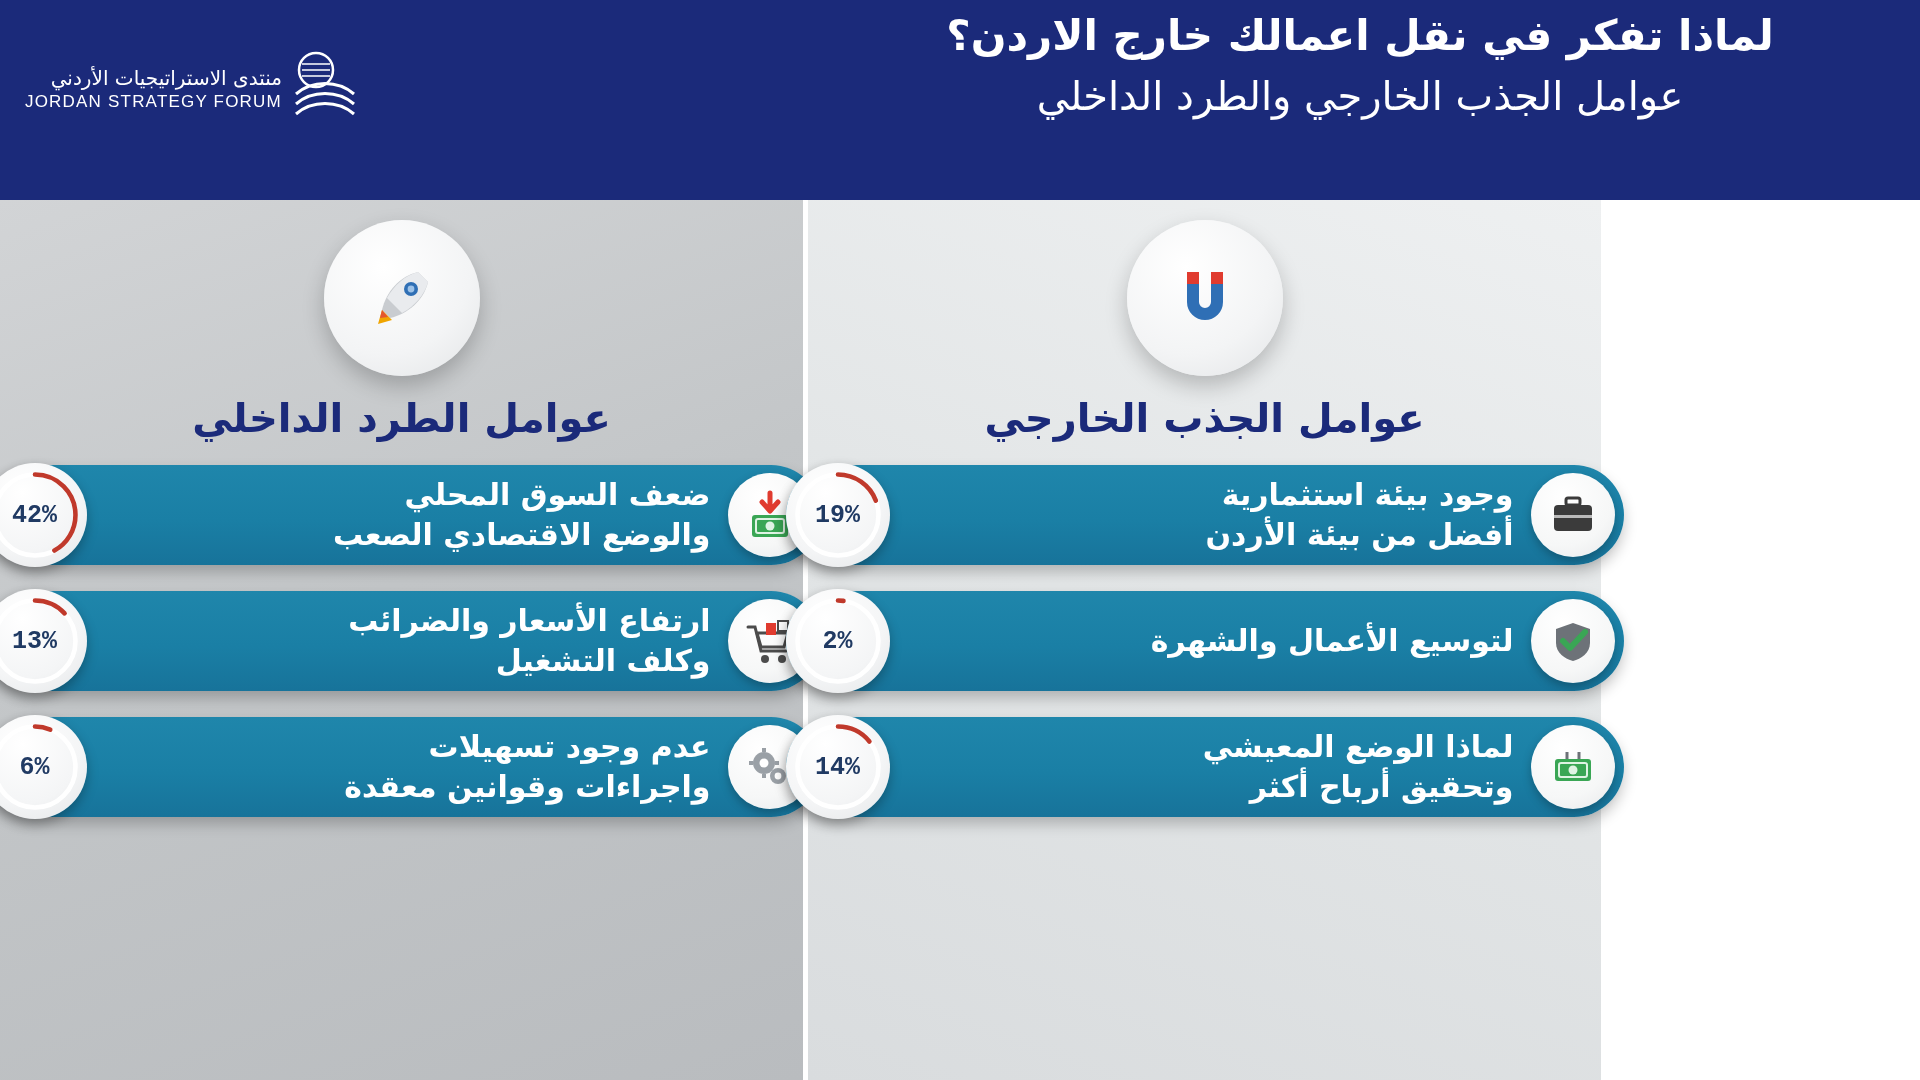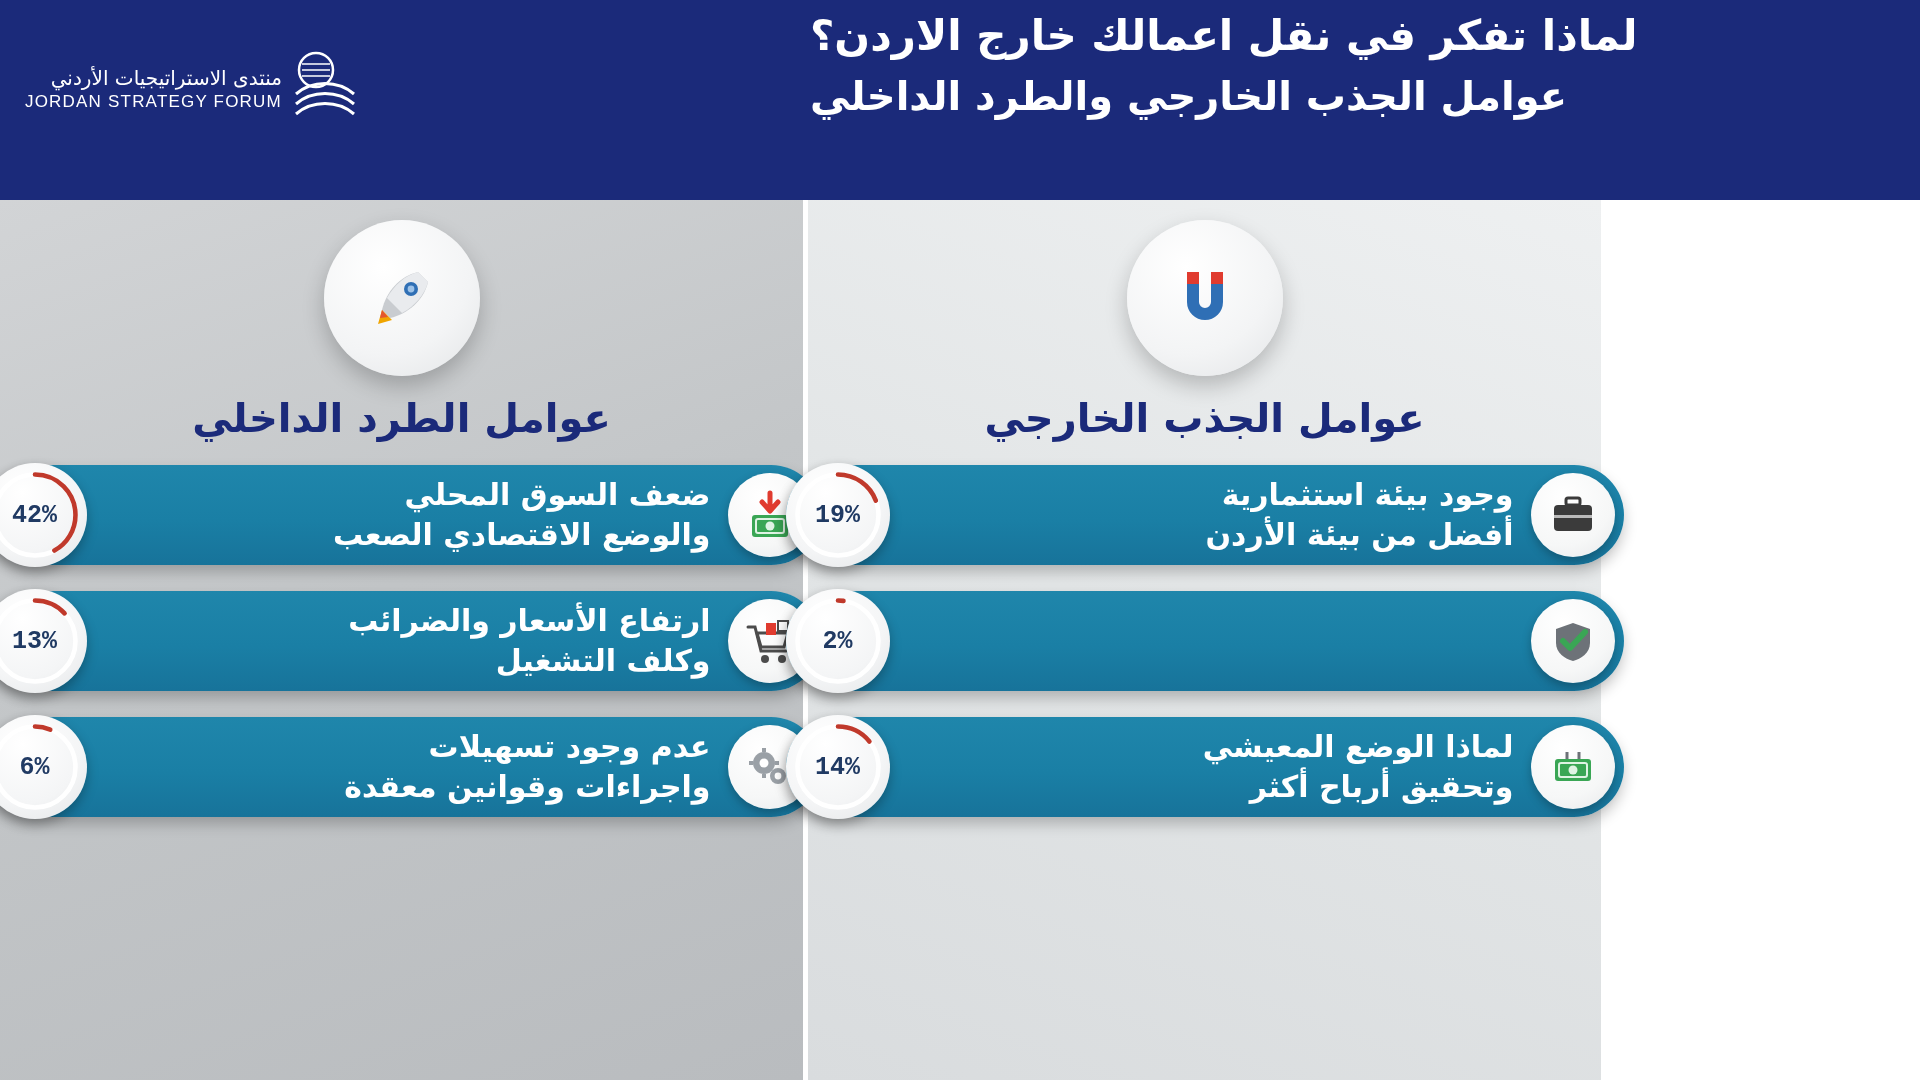--- a/index.html
+++ b/index.html
@@ -54,33 +54,33 @@
   .logo-en {
     font-size: 17px;
     letter-spacing: 1.2px;
     color: #ffffff;
     font-family: "Liberation Sans", sans-serif;
   }
   .head-titles {
     position: absolute;
     right: 10px; top: 6px;
     width: 1100px;
-    text-align: left;
+    text-align: center;
     direction: rtl;
     color: #ffffff;
   }
   .head-line1 {
     font-size: 42px;
     font-weight: bold;
     line-height: 1.45;
     white-space: nowrap;
   }
   .head-line2 {
     font-size: 40px;
-    font-weight: bold;
+    font-weight: normal;
     line-height: 1.45;
     white-space: nowrap;
   }
   
   .panels {
     position: absolute;
     left: 0; top: 200px;
     width: 1601px; height: 880px;
     display: flex;
     direction: ltr;
@@ -350,20 +350,24 @@
           </div>
         </div>
 
         <div class="row">
           <div class="row-icon">
             <svg width="56" height="56" viewBox="0 0 56 56">
               <path d="M28 10 L45 16 L45 30 C45 40, 36 46, 28 48 C20 46, 11 40, 11 30 L11 16 Z" fill="#6d7278"></path>
               <path d="M18 28 L25 35 L40 19" stroke="#3aa655" stroke-width="6" fill="none" stroke-linecap="round" stroke-linejoin="round"></path>
             </svg>
           </div>
+          <div class="row-text">
+            <div>لتوسيع الأعمال والشهرة</div>
+            <div></div>
+          </div>
           <div class="row-pct">
             <svg class="ring" viewBox="0 0 100 100">
               <circle cx="50" cy="50" r="44" fill="none" stroke="#ffffff" stroke-width="5"></circle>
               <circle cx="50" cy="50" r="44" fill="none" stroke="#c0392b" stroke-width="5" stroke-dasharray="6 270" stroke-linecap="round" transform="rotate(-90 50 50)"></circle>
             </svg>
             <span class="pct-label">2%</span>
           </div>
         </div>
 
         <div class="row">

